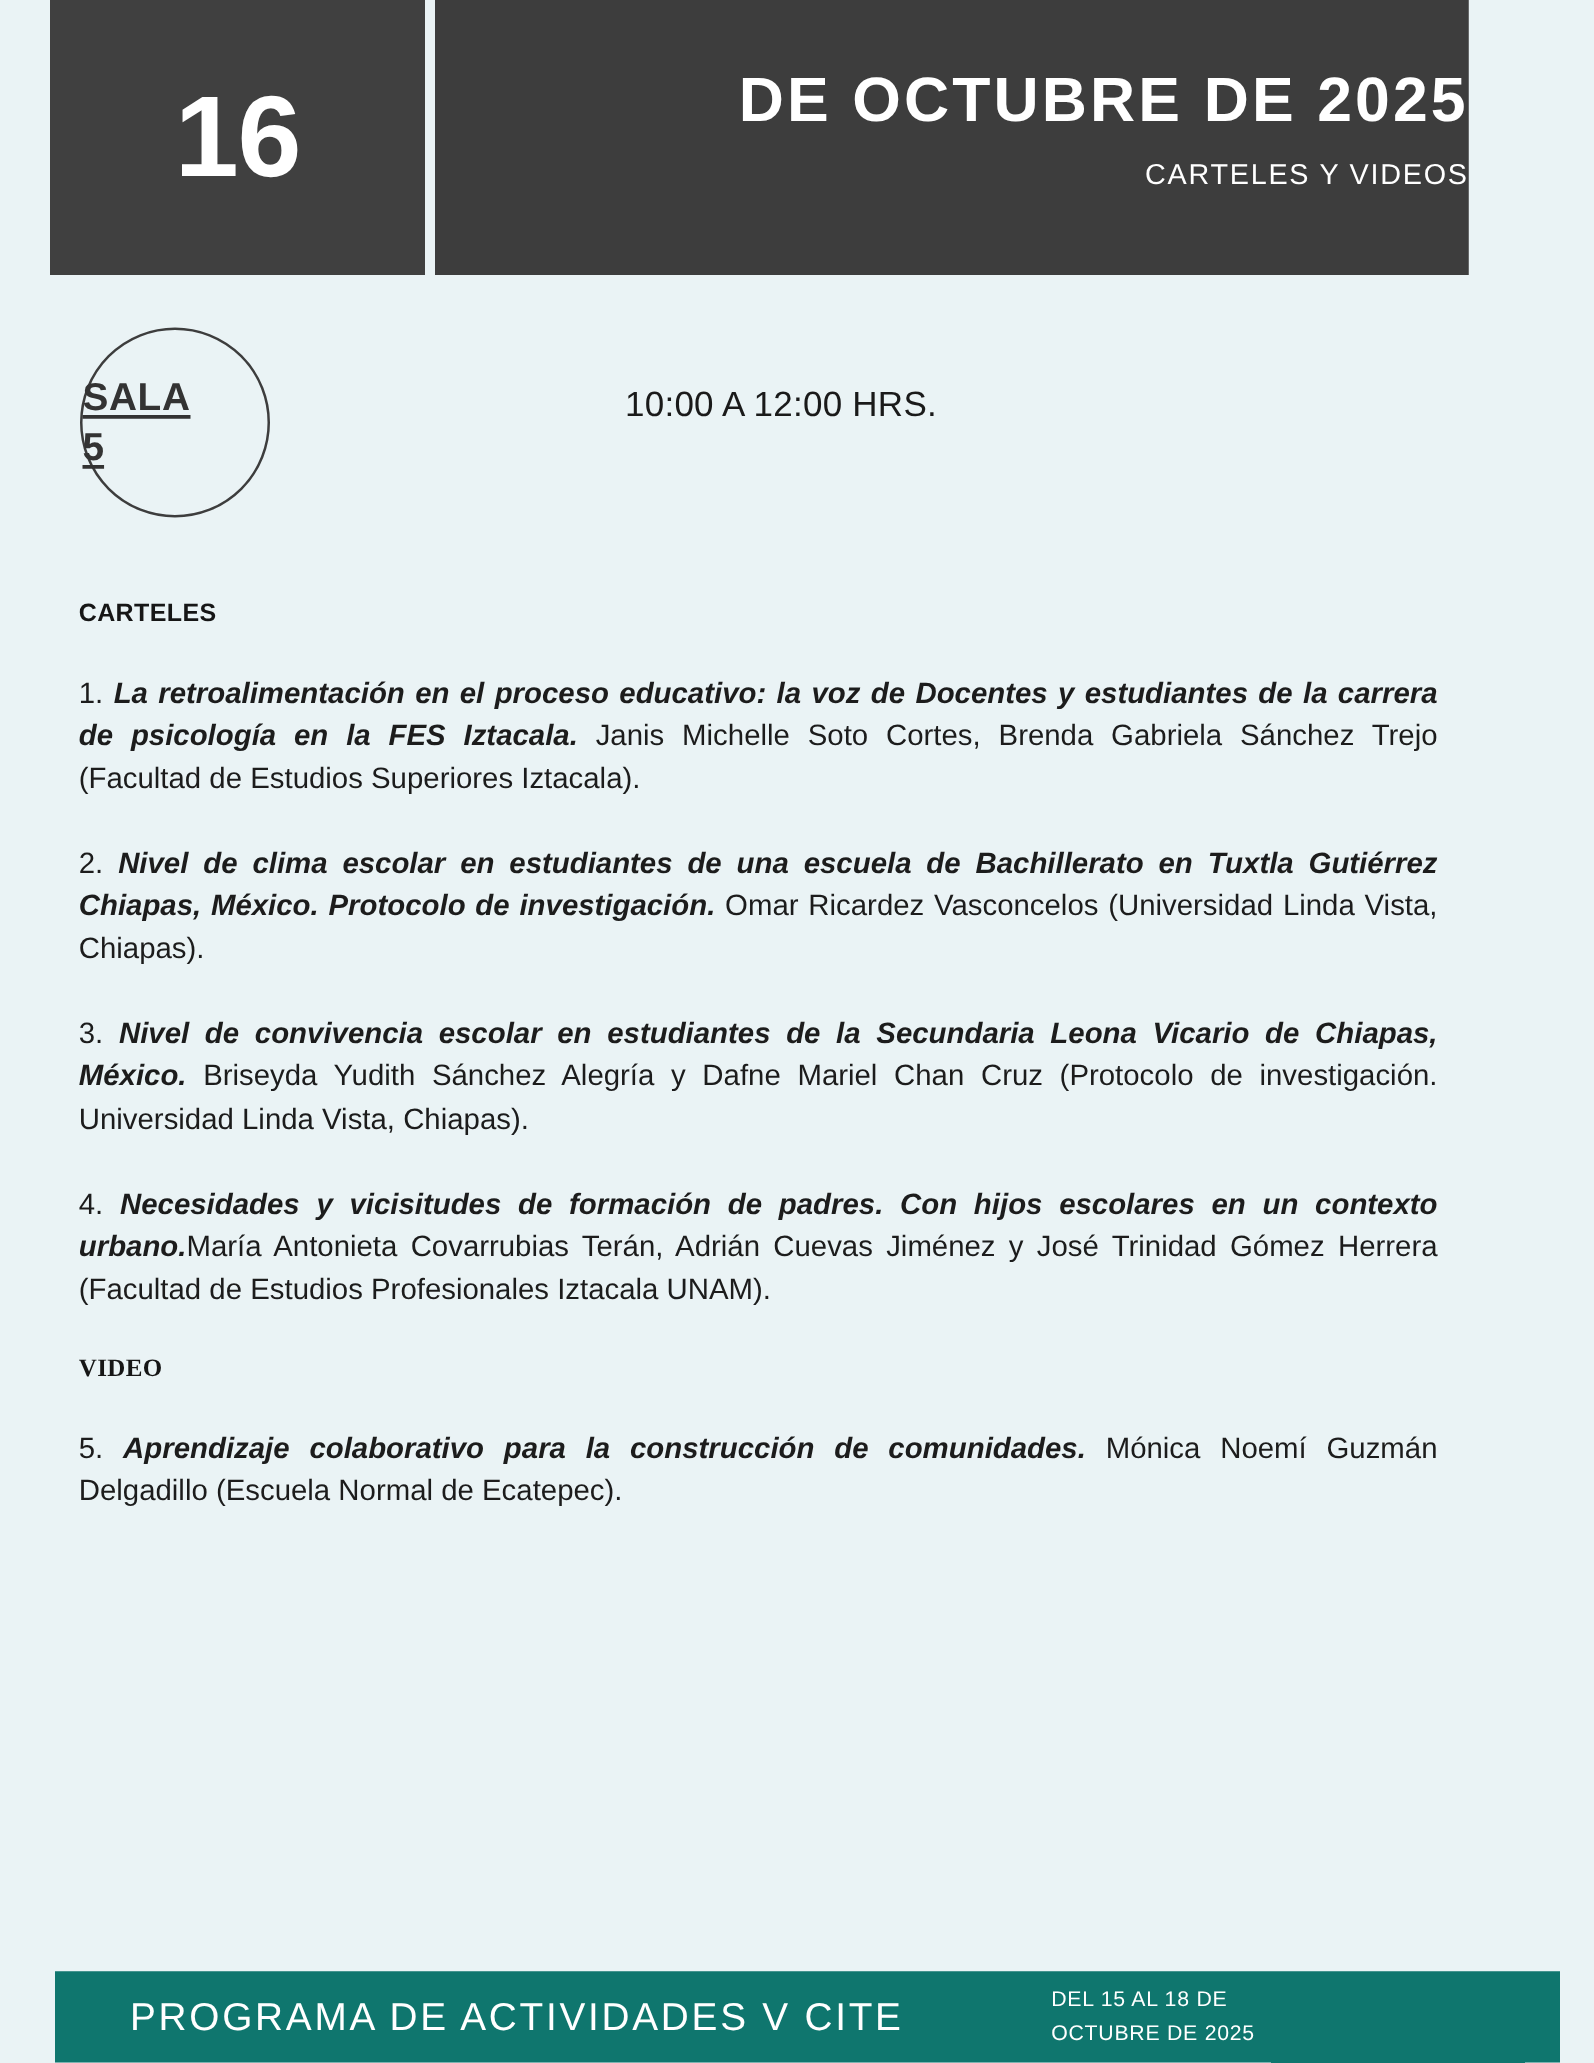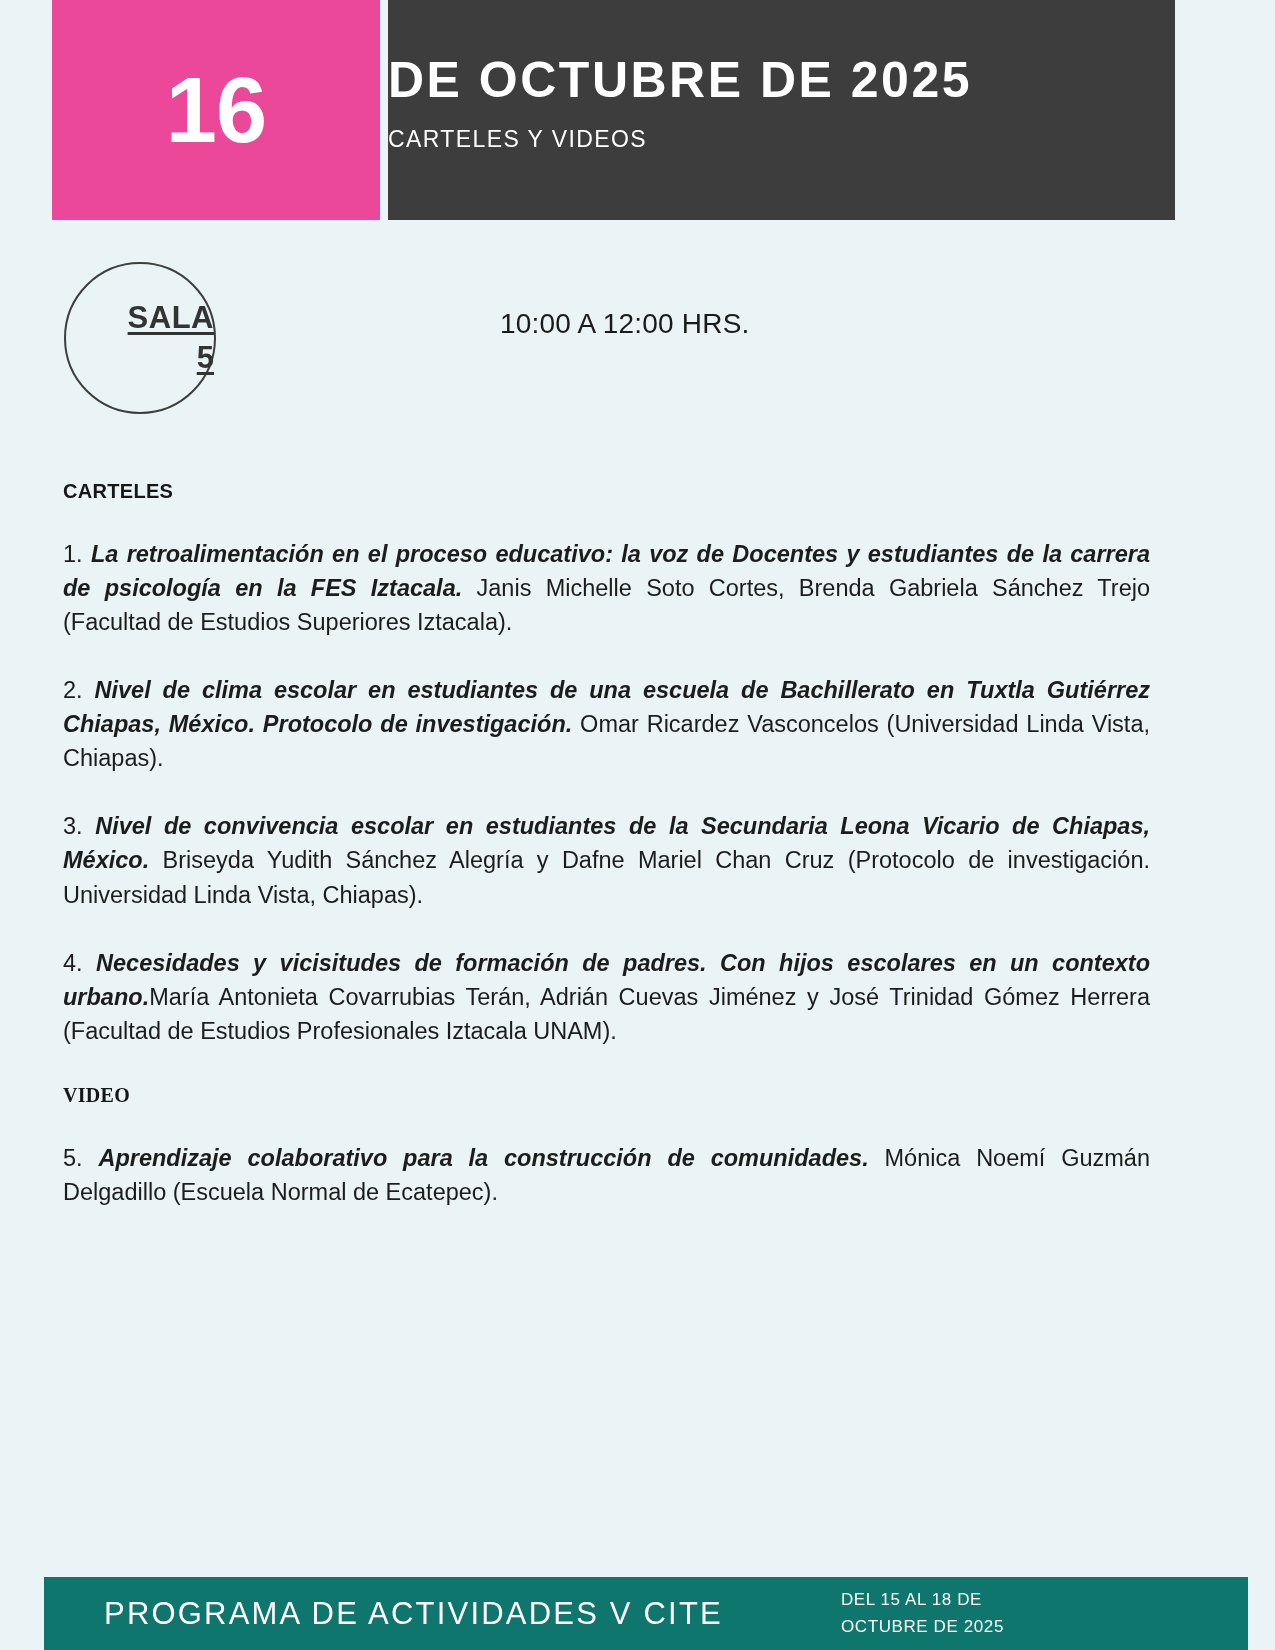--- a/index.html
+++ b/index.html
@@ -21,47 +21,46 @@
   .header {
     position: absolute;
     left: 40px;
     top: 0;
     width: 1135px;
     height: 220px;
     display: flex;
     align-items: stretch;
   }
   .header-day {
-    width: 328px;
-    background: #ec4899;
+    width: 300px;
+    background: #404040;
     display: flex;
     align-items: center;
     justify-content: center;
     flex: none;
-    margin-left: 12px;
   }
   .header-day-num {
     color: #ffffff;
     font-family: "Liberation Sans", sans-serif;
     font-size: 92px;
     font-weight: bold;
     letter-spacing: -1px;
     line-height: 1;
   }
   .header-gap {
     width: 8px;
     background: #eaf3f5;
     flex: none;
   }
   .header-main {
     flex: 1 1 auto;
     background: #3d3d3d;
     display: flex;
     flex-direction: column;
-    align-items: flex-start;
+    align-items: flex-end;
     justify-content: center;
     padding-bottom: 13px;
   }
   .header-title {
     color: #ffffff;
     font-size: 50px;
     font-weight: bold;
     letter-spacing: 2.5px;
     line-height: 1.05;
     text-align: center;
@@ -87,21 +86,21 @@
     position: absolute;
     left: 24px;
     top: 0;
     width: 152px;
     height: 152px;
     border: 2px solid #3d3d3d;
     border-radius: 50%;
     box-sizing: border-box;
     display: flex;
     flex-direction: column;
-    align-items: flex-end;
+    align-items: flex-start;
     justify-content: center;
     line-height: 1.05;
   }
   .sala-label {
     font-size: 31px;
     font-weight: bold;
     color: #333333;
     text-decoration: underline;
     text-underline-offset: 4px;
     letter-spacing: 0.5px;

